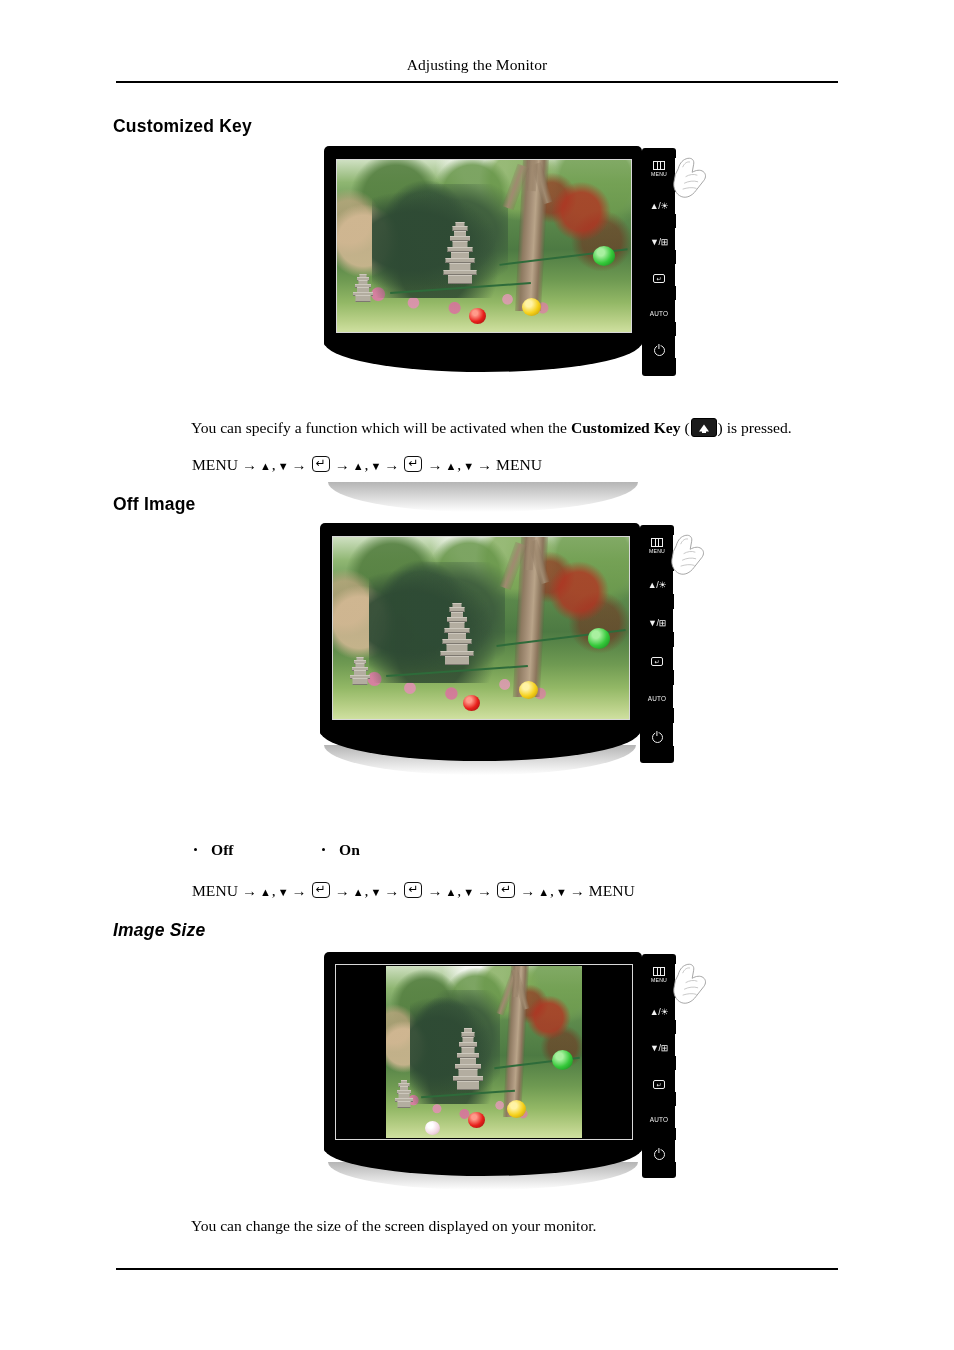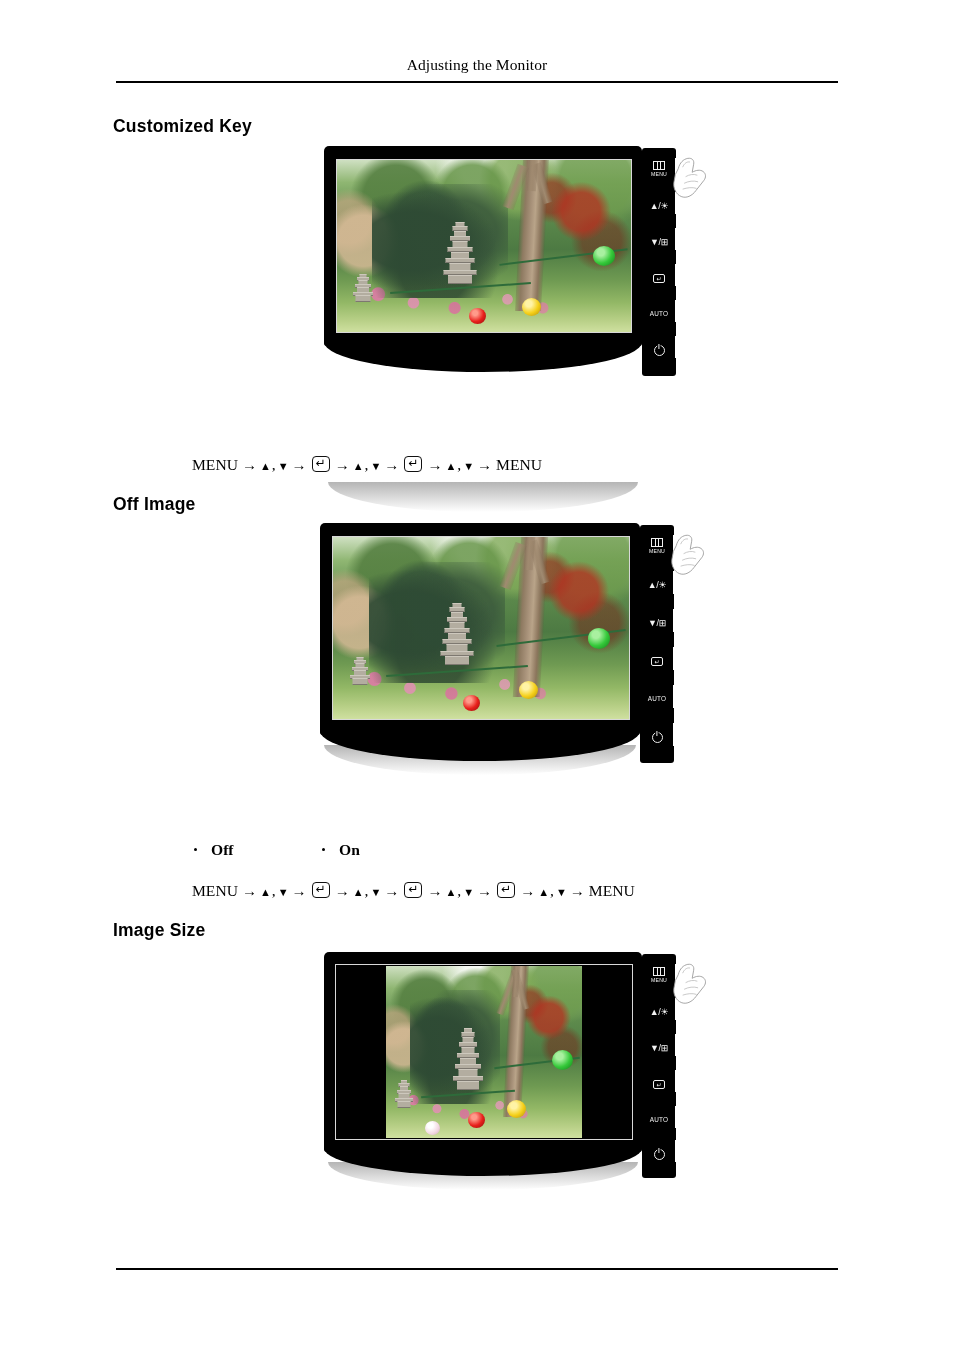--- a/index.html
+++ b/index.html
@@ -470,20 +470,23 @@
                C38 24, 44 23, 48 26 C52 29, 52 34, 49 38
                L38 52 C33 59, 25 63, 18 60 C11 57, 7 49, 8 41
                L10 30 Z" fill="#ffffff" stroke="#9a9a9a" stroke-width="1.2"></path>
         <path d="M20 20 C22 15, 26 12, 30 13" fill="none" stroke="#b5b5b5" stroke-width="1"></path>
         <path d="M24 33 C29 30, 35 29, 40 31" fill="none" stroke="#b5b5b5" stroke-width="1"></path>
         <path d="M22 42 C28 39, 35 38, 41 40" fill="none" stroke="#b5b5b5" stroke-width="1"></path>
         <path d="M20 50 C26 48, 33 47, 39 49" fill="none" stroke="#b5b5b5" stroke-width="1"></path>
     </svg>
   </div>
 
+  <div class="body-text" style="top:418px;">
+    <span>You can specify a function which will be activated when the </span><b>Customized Key</b><span> (</span><span class="ckey-glyph"><span class="stem"></span></span><span>) is pressed.</span>
+  </div>
 
   <div class="menu-path" style="top:456px;">
     <span class="tok">MENU</span>
     <span class="arrow">→</span>
     <span class="upt">▲</span>
     <span class="comma">,</span>
     <span class="upt">▼</span>
     <span class="arrow">→</span>
     <span class="enter-key">↵</span>
     <span class="arrow">→</span>
@@ -612,21 +615,21 @@
     <span class="arrow">→</span>
     <span class="enter-key">↵</span>
     <span class="arrow">→</span>
     <span class="upt">▲</span>
     <span class="comma">,</span>
     <span class="upt">▼</span>
     <span class="arrow">→</span>
     <span class="tok">MENU</span>
   </div>
 
-  <div class="section-heading" style="top:920px;">Image Size</div>
+  <div class="section-heading" style="top:920px;font-style:italic;">Image Size</div>
 
   <div class="monitor" style="left:324px; top:952px; width:362px; height:225px;">
     <div class="mon-shadow" style="left:4px; top:210px; width:310px; height:28px;"></div>
     <div class="mon-body" style="width:318px; height:200px;"></div>
     <div class="mon-chin" style="top:196px; width:318px; height:28px;"></div>
     <div class="mon-screen letterbox" style="left:11px; top:12px; width:296px; height:174px;">
       <div style="position:absolute; left:17%; top:1px; width:66%; height:calc(100% - 2px); overflow:hidden;">
         <div class="scene">
           <div class="conifers"></div>
           <div class="trunk"></div>
@@ -698,15 +701,16 @@
                C38 24, 44 23, 48 26 C52 29, 52 34, 49 38
                L38 52 C33 59, 25 63, 18 60 C11 57, 7 49, 8 41
                L10 30 Z" fill="#ffffff" stroke="#9a9a9a" stroke-width="1.2"></path>
         <path d="M20 20 C22 15, 26 12, 30 13" fill="none" stroke="#b5b5b5" stroke-width="1"></path>
         <path d="M24 33 C29 30, 35 29, 40 31" fill="none" stroke="#b5b5b5" stroke-width="1"></path>
         <path d="M22 42 C28 39, 35 38, 41 40" fill="none" stroke="#b5b5b5" stroke-width="1"></path>
         <path d="M20 50 C26 48, 33 47, 39 49" fill="none" stroke="#b5b5b5" stroke-width="1"></path>
     </svg>
   </div>
 
+  <div class="body-text" style="top:1216px;">You can change the size of the screen displayed on your monitor.</div>
 
   <div class="rule rule-bottom"></div>
 </div>
 
 </body></html>

